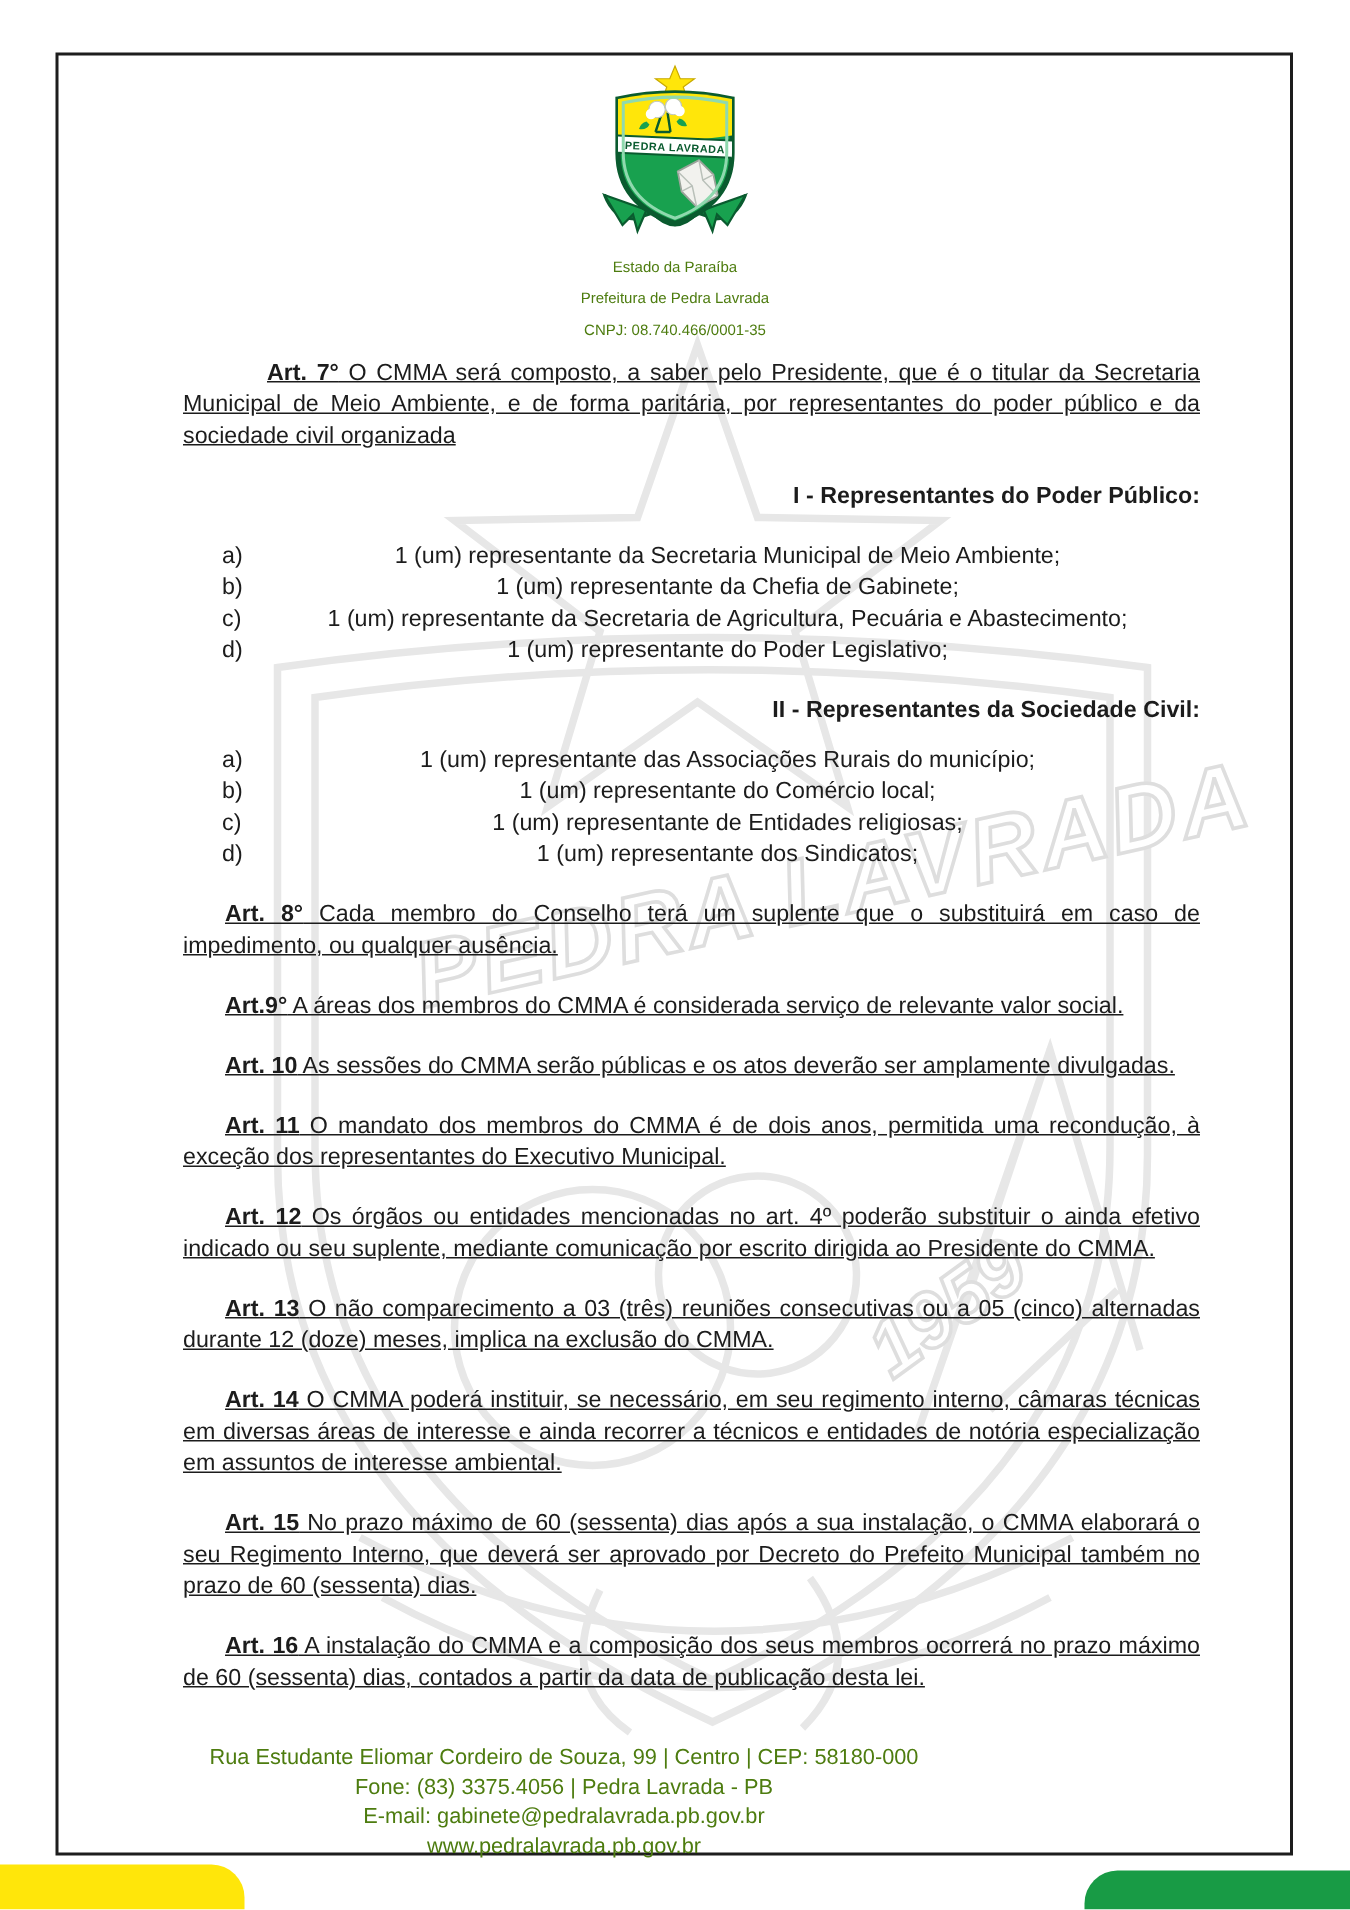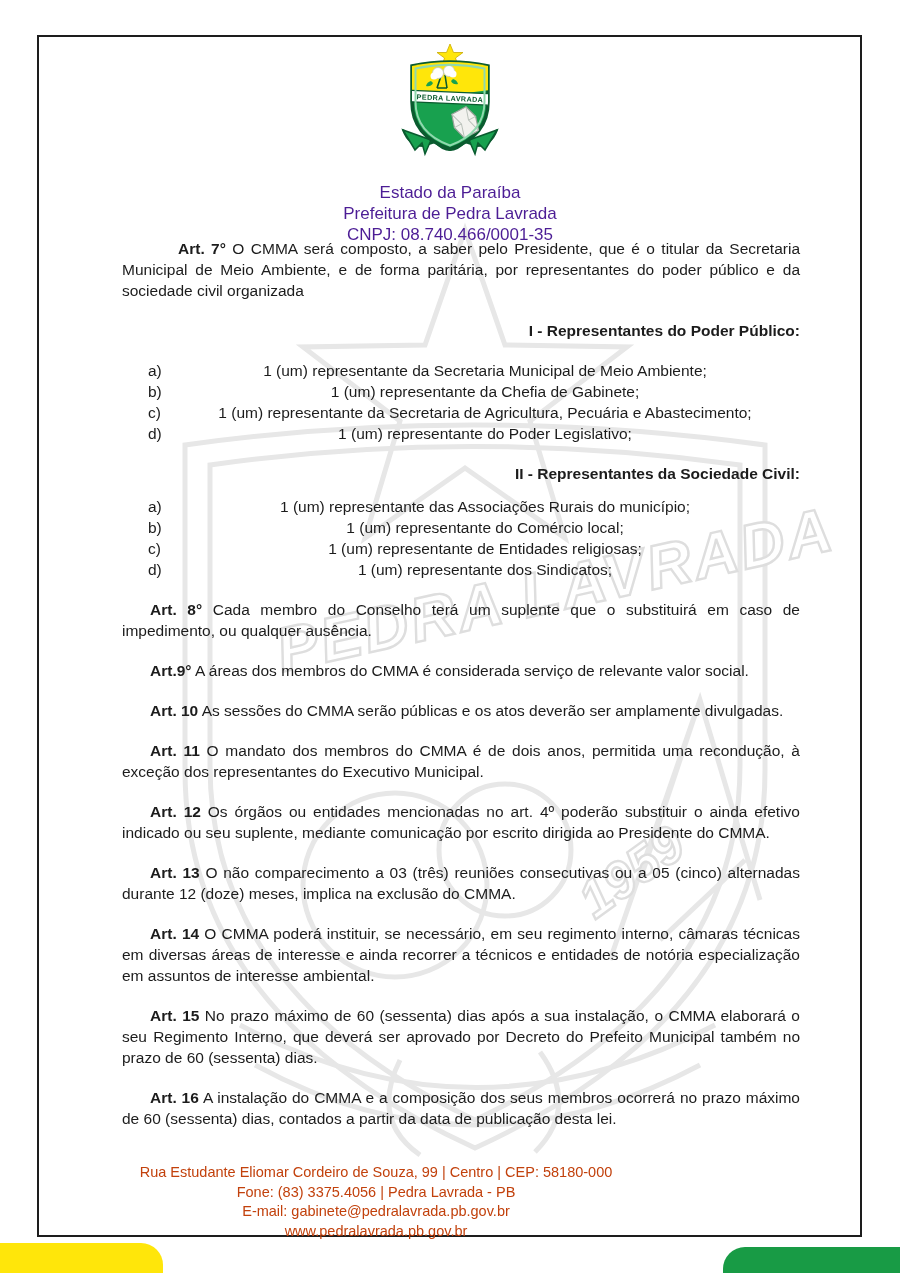--- a/index.html
+++ b/index.html
@@ -12,40 +12,40 @@
     border:2px solid #1d1d1d;background:transparent;pointer-events:none;
   }
   
   .watermark{position:absolute;left:0;top:0;width:900px;height:1273px;z-index:0;}
   .wm-stroke{fill:none;stroke:#e7e7e7;stroke-width:5;}
   .wm-text{font-family:"Liberation Sans",sans-serif;font-weight:bold;font-style:italic;
     fill:#ffffff;stroke:#dedede;stroke-width:2.4;}
   
   .header{position:absolute;top:42px;left:0;width:900px;text-align:center;z-index:1;}
   .emblem{display:block;margin:0 auto;}
-  .header-lines{margin-top:20px;font-size:17px;line-height:21px;color:#4c1d95;}
+  .header-lines{margin-top:6px;font-size:10px;line-height:21px;color:#4d7c0f;}
   
   .content{
     position:absolute;top:238px;left:122px;width:678px;z-index:1;
     font-size:15.5px;line-height:21px;text-align:justify;
   }
   .content p{margin:0 0 19px 0;}
-  p.article{text-indent:28px;}
+  p.article{text-indent:28px;text-decoration:underline;}
   p.article.deep-indent{text-indent:56px;}
   .bold{font-weight:bold;}
   .sec-heading{font-weight:bold;margin:0 0 2px 0;padding-left:28px;text-align:right;}
   .sec-heading.spaced{margin-bottom:12px;}
   ul.rep-list{list-style:none;margin:0 0 19px 0;padding:0;}
   ul.rep-list li{display:flex;padding-left:26px;}
   ul.rep-list .letter{flex:0 0 22px;}
   ul.rep-list .item-text{flex:1;text-align:center;}
   
   .footer{
     position:absolute;top:1163px;left:0;width:752px;text-align:center;z-index:1;
-    font-size:14.5px;line-height:19.5px;color:#c2410c;
+    font-size:14.5px;line-height:19.5px;color:#4d7c0f;
   }
   
   .corner-yellow{
     position:absolute;left:0;top:1243px;width:163px;height:30px;
     background:#FFE60A;border-top-right-radius:22px;z-index:2;
   }
   .corner-green{
     position:absolute;left:723px;top:1247px;width:177px;height:26px;
     background:#189B45;border-top-left-radius:22px;z-index:2;
   }

